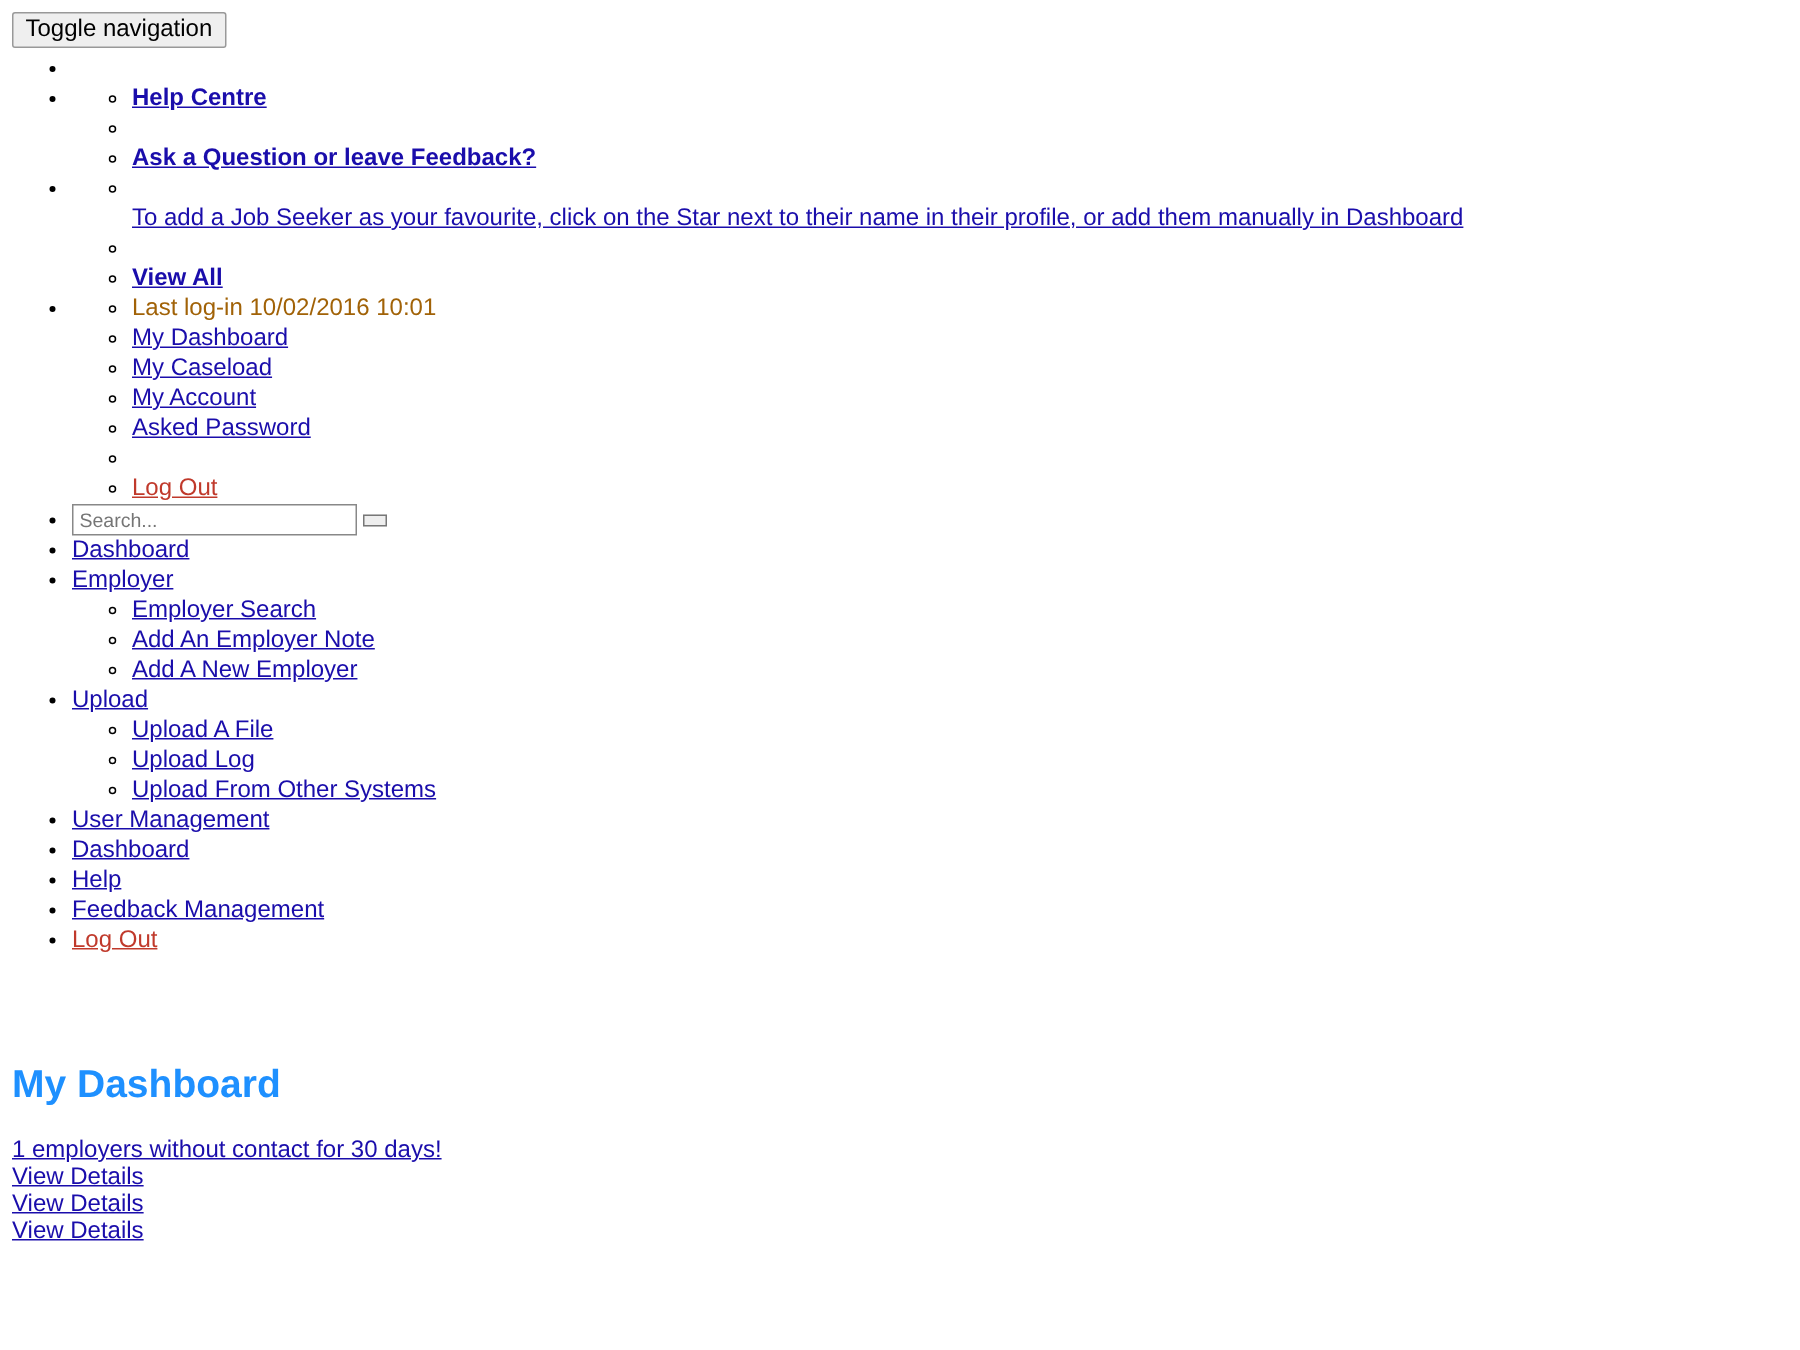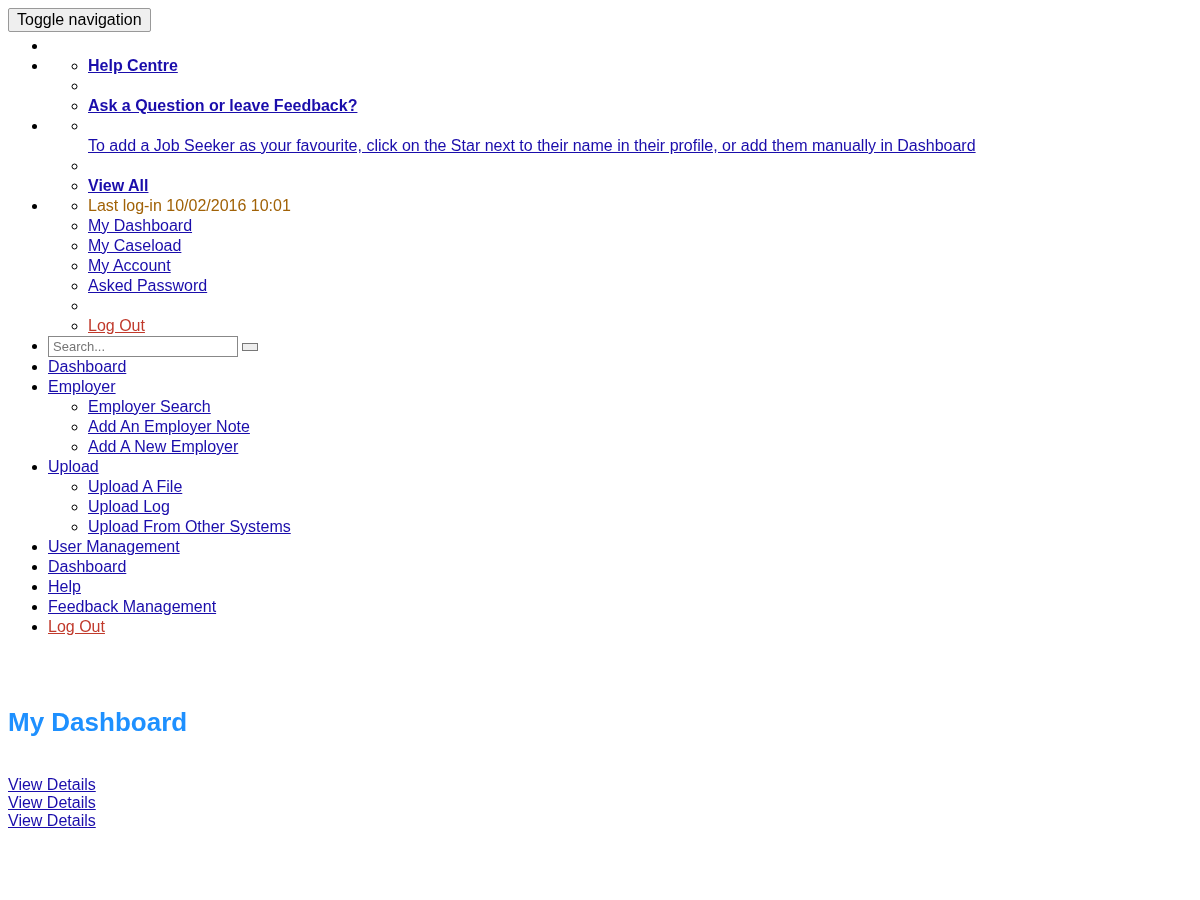--- a/index.html
+++ b/index.html
@@ -125,21 +125,21 @@
   <li><a>Dashboard</a></li>
   <li><a>Help</a></li>
   <li><a>Feedback Management</a></li>
   <li><a class="danger">Log Out</a></li>
 </ul>
 </div>
 
 <h1 class="page-title">My Dashboard</h1>
 
 <div>
-  <br>
+  <a>1 employers without contact for 30 days!</a><br>
   <a>View Details</a><br>
   <a>View Details</a><br>
   <a>View Details</a><br>
   <br>
   
 </div>
 
 
 
 

